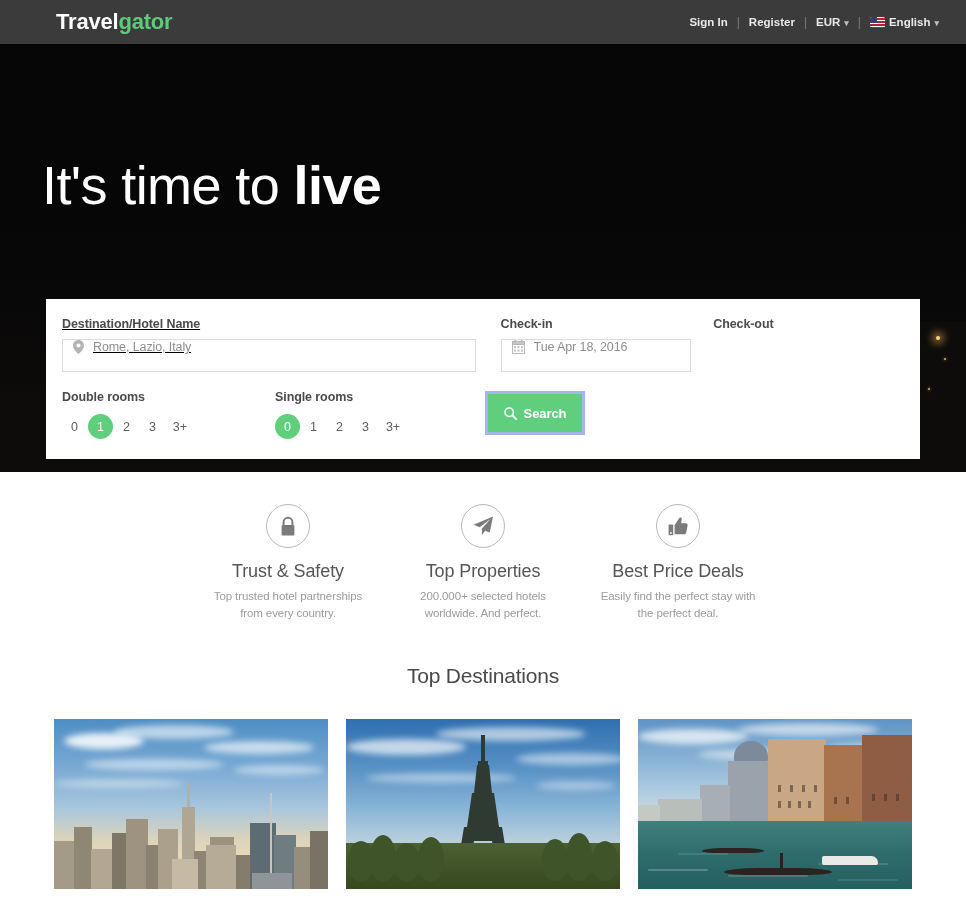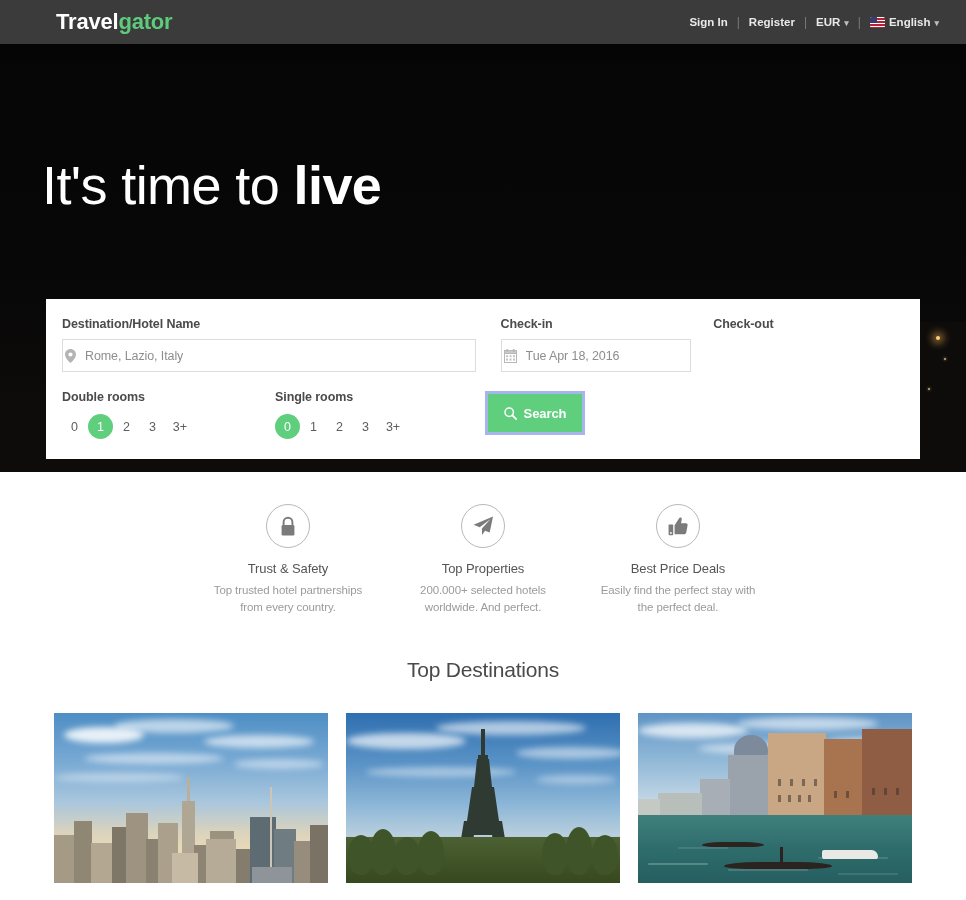--- a/index.html
+++ b/index.html
@@ -136,38 +136,38 @@
     position: absolute;
     left: 46px;
     top: 255px;
     width: 874px;
     background: #ffffff;
     padding: 18px 16px 20px 16px;
     z-index: 10;
   }
   .row1 { display: flex; align-items: flex-start; }
   .fld { display: flex; flex-direction: column; }
-  .fld-dest { width: 425px; margin-left: 0; }
+  .fld-dest { width: 425px; margin-left: 0; text-decoration: underline; }
   .fld-in   { width: 196px; margin-left: 25px; }
   .fld-out  { width: 196px; margin-left: 22px; }
 
   .lbl {
     font-size: 12.5px;
     color: #4b4b4b;
     font-weight: 600;
     margin-bottom: 8px;
     letter-spacing: -0.1px;
   }
   .inputbox {
     height: 33px;
     border: 1px solid #dcdcdc;
     background: #fff;
     display: flex;
-    align-items: center;
-    padding: 0 2px;
+    align-items: flex-start;
+    padding: 0 10px;
     gap: 9px;
   }
   .inputbox .val {
     font-size: 12.5px;
     color: #8e8e8e;
     letter-spacing: -0.1px;
     white-space: nowrap;
     overflow: hidden;
   }
   .ico { flex: 0 0 auto; display: flex; align-items: center; color: #b4b4b4; }
@@ -246,21 +246,21 @@
   .feat + .feat { margin-left: 0; }
   .feat-circle {
     width: 44px; height: 44px;
     border: 1px solid #b9b9b9;
     border-radius: 50%;
     display: flex; align-items: center; justify-content: center;
     color: #7b7b7b;
     margin-bottom: 13px;
   }
   .feat-title {
-    font-size: 13px;
+    font-size: 18px;
     color: #555555;
     margin-bottom: 6px;
     letter-spacing: -0.1px;
   }
   .feat-desc {
     font-size: 11.5px;
     color: #9b9b9b;
     line-height: 1.45;
     letter-spacing: -0.1px;
   }

